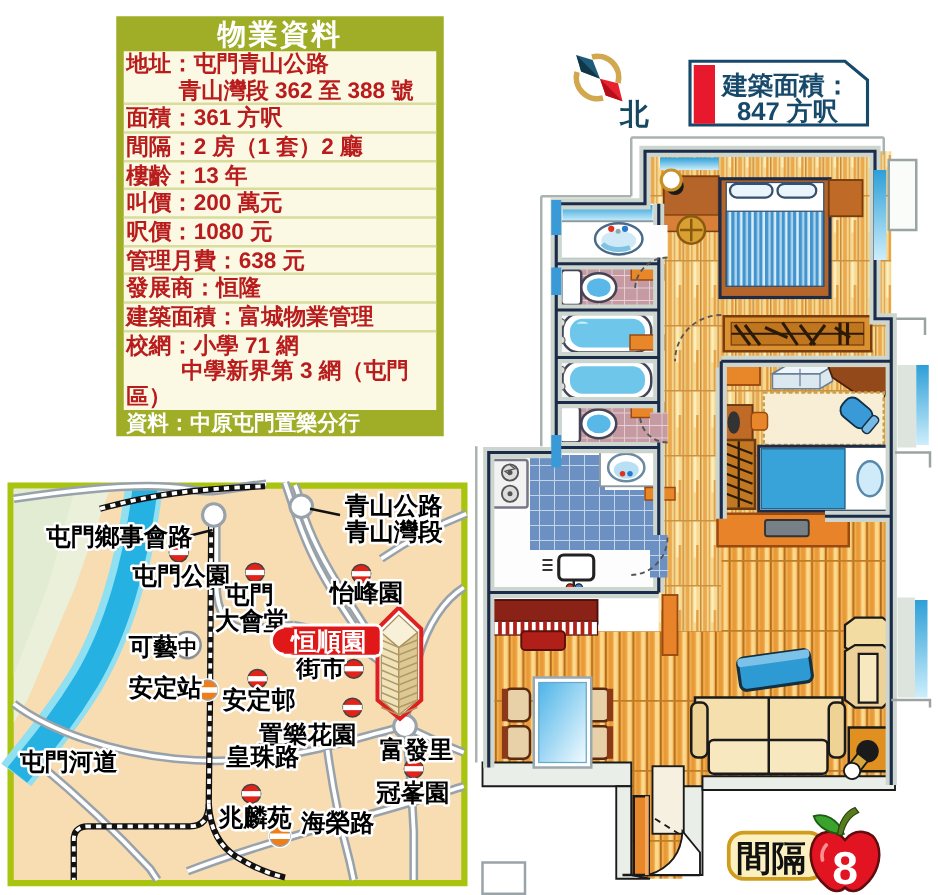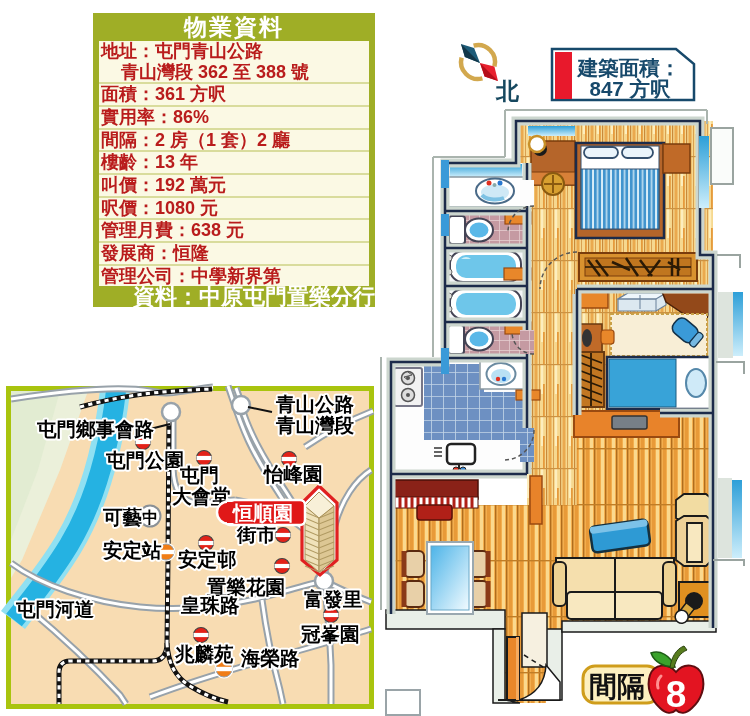--- a/index.html
+++ b/index.html
@@ -1,27 +1,27 @@
 <!DOCTYPE html>
 <html><head>
 <meta charset="utf-8">
 <style>
   html,body{margin:0;padding:0;background:#fff;}
   #page{position:relative;width:750px;height:716px;overflow:hidden;background:#fff;
         font-family:"Liberation Sans",sans-serif;}
-  #tbl{position:absolute;left:93px;top:13px;width:282px;background:#9fae26;}
+  #tbl{position:absolute;left:93px;top:13px;width:262px;background:#9fae26;}
   #tbl .hdr{height:28px;line-height:28px;text-align:center;color:#fff;
             font-size:23px;font-weight:bold;letter-spacing:2px;}
   #tbl .body{margin:0 6px;background:#fbf9e4;}
   #tbl .row{border-bottom:2px solid #d9dc9c;font-size:18px;font-weight:bold;
             color:#b91c1c;padding:0 0 0 2px;line-height:20.65px;}
   #tbl .row.d{line-height:20.65px;}
   #tbl .row:last-child{border-bottom:none;}
-  #tbl .ftr{height:21px;line-height:21px;color:#fff;font-size:22px;
-            font-weight:bold;padding-left:8px;text-align:right;}
+  #tbl .ftr{height:21px;line-height:21px;color:#fff;font-size:17px;
+            font-weight:bold;padding-left:8px;}
   svg{position:absolute;left:0;top:0;}
   svg text{font-family:"Liberation Sans",sans-serif;}
 </style>
 </head>
 <body>
 <div id="page">
 
 <svg id="gfx" width="750" height="716" viewBox="0 0 750 716">
 <defs>
   <pattern id="woodL" width="14" height="52" patternUnits="userSpaceOnUse">
@@ -445,27 +445,27 @@
   <path d="M661,676 C658,679 657,684 658,688" fill="none" stroke="#ff9090" stroke-width="3" stroke-linecap="round"></path>
   <path d="M675,667 C670,655 660,650 651,653 C654,662 665,668 675,667 Z" fill="#3aa32c" stroke="#1c5c14" stroke-width="1.5"></path>
   <path d="M674,668 C676,659 680,653 687,650 L684,646 C676,649 671,658 670,668 Z" fill="#577c1e" stroke="#2c4410" stroke-width="1"></path>
   <text x="676" y="707" font-size="37" font-weight="bold" fill="#fff" text-anchor="middle">8</text>
 </g>
 </svg>
 
 <div id="tbl">
   <div class="hdr">物業資料</div>
   <div class="body">
-    <div class="row d">地址：屯門青山公路<br><span style="margin-left:20px">青山灣段 362 至 388 號</span></div>
+    <div class="row d">地址：屯門青山公路<br><span style="margin-left:42px">青山灣段 362 至 388 號</span></div>
     <div class="row">面積：361 方呎</div>
-    <div class="row">實用率：86%</div>
     <div class="row">間隔：2 房（1 套）2 廳</div>
     <div class="row">樓齡：13 年</div>
-    <div class="row">叫價：192 萬元</div>
+    <div class="row">叫價：200 萬元</div>
     <div class="row">呎價：1080 元</div>
     <div class="row">管理月費：638 元</div>
     <div class="row">發展商：恒隆</div>
-    <div class="row">管理公司：中學新界第</div>
+    <div class="row">建築面積：富城物業管理</div>
+    <div class="row d">校網：小學 71 網<br><span style="margin-left:44px">中學新界第 3 網（屯門區）</span></div>
   </div>
   <div class="ftr">資料：中原屯門置樂分行</div>
 </div>
 
 </div>
 
 </body></html>

